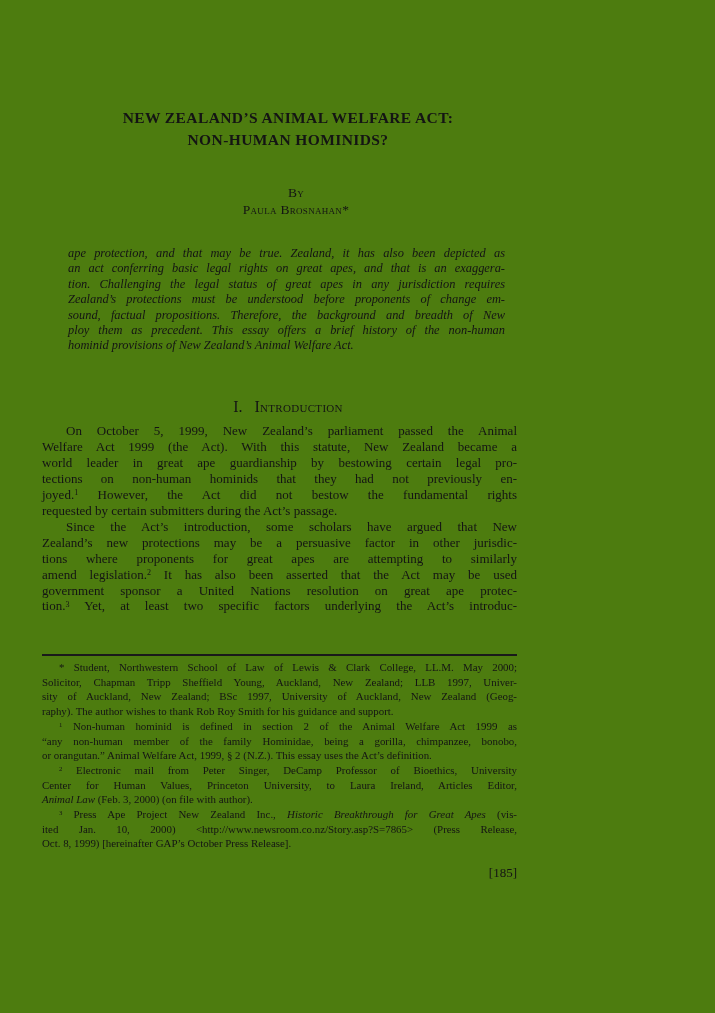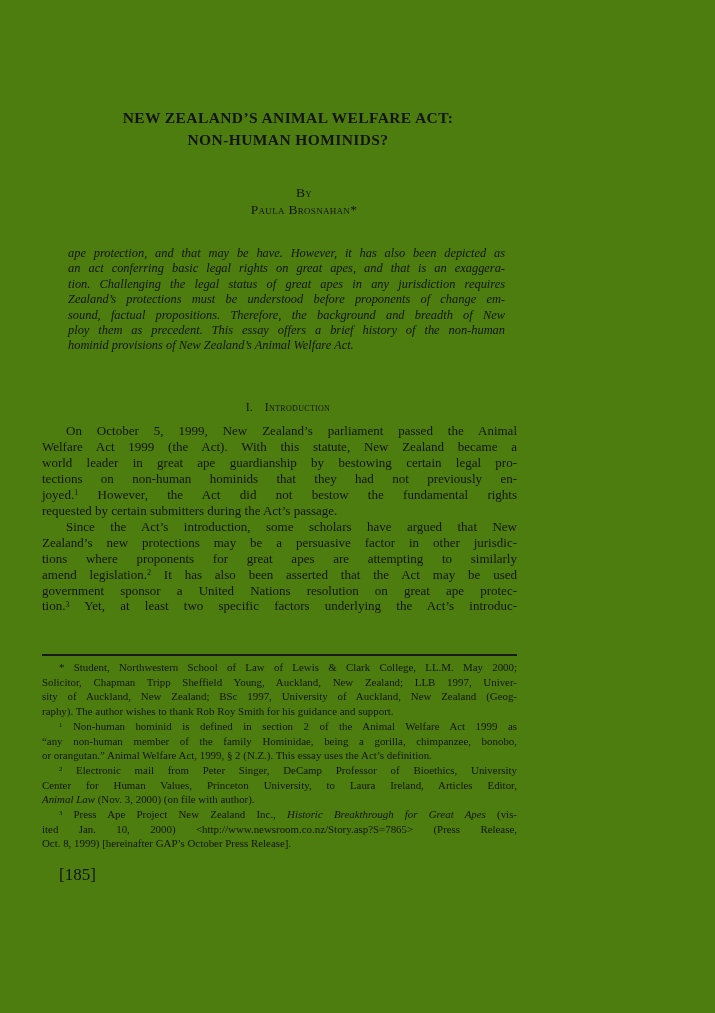--- a/index.html
+++ b/index.html
@@ -30,37 +30,37 @@
 
   .article-title {
     top: 107px; left: 0; width: 475px;
     text-align: center;
     font-size: 15.5px;
     line-height: 22px;
     letter-spacing: 0.4px;
     font-weight: bold;
   }
   .byline {
-    top: 184px; left: 16px; width: 475px;
+    top: 184px; left: 8px; width: 475px;
     text-align: center;
     font-variant: small-caps;
     font-size: 13.5px;
     line-height: 17px;
     letter-spacing: 0.3px;
   }
   .abstract {
     top: 246px; left: 26px; width: 437px;
     font-style: italic;
     font-size: 12.4px;
     line-height: 15.4px;
   }
   .section-heading {
     top: 399px; left: 0; width: 475px;
     text-align: center;
-    font-size: 12px;
+    font-size: 16px;
     line-height: 16px;
   }
   .section-heading .sc { font-variant: small-caps; letter-spacing: 0.3px; }
   .section-heading .num { margin-right: 12px; }
 
   .body-text {
     top: 423px; left: 0; width: 475px;
     font-size: 13px;
     line-height: 15.95px;
   }
@@ -74,22 +74,22 @@
   }
   .footnotes {
     top: 660px; left: 0; width: 475px;
     font-size: 10.9px;
     line-height: 14.7px;
   }
   .fn .jl:first-child { text-indent: 17px; }
 
   .folio {
     top: 865px; left: 0; width: 475px;
-    text-align: left;
-    font-size: 17px;
+    text-align: right;
+    font-size: 13px;
   }
 
   
   .jl { text-align: justify; text-align-last: justify; }
   .jl.last { text-align-last: left; }
   .jl sup {
     font-size: 0.62em;
     line-height: 0;
     vertical-align: baseline;
     position: relative;
@@ -107,21 +107,21 @@
       <div>NEW ZEALAND’S ANIMAL WELFARE ACT:</div>
       <div>NON-HUMAN HOMINIDS?</div>
     </div>
 
     <div class="abs byline cshift">
       <div>By</div>
       <div>Paula Brosnahan*</div>
     </div>
 
     <div class="abs abstract">
-        <div class="jl"><span>ape protection, and that may be have. However, it has also been depicted as</span></div>
+        <div class="jl"><span>ape protection, and that may be true. Zealand, it has also been depicted as</span></div>
         <div class="jl"><span>an act conferring basic legal rights on great apes, and that is an exaggera-</span></div>
         <div class="jl"><span>tion. Challenging the legal status of great apes in any jurisdiction requires</span></div>
         <div class="jl"><span>Zealand’s protections must be understood before proponents of change em-</span></div>
         <div class="jl"><span>sound, factual propositions. Therefore, the background and breadth of New</span></div>
         <div class="jl"><span>ploy them as precedent. This essay offers a brief history of the non-human</span></div>
         <div class="jl last"><span>hominid provisions of New Zealand’s Animal Welfare Act.</span></div>
       </div>
 
     <div class="abs section-heading cshift">
       <span class="num">I.</span><span class="sc">Introduction</span>
@@ -156,21 +156,21 @@
           <div class="jl last"><span>raphy). The author wishes to thank Rob Roy Smith for his guidance and support.</span></div>
         </div>
       <div class="fn">
           <div class="jl"><sup>1</sup><span> Non-human hominid is defined in section 2 of the Animal Welfare Act 1999 as</span></div>
           <div class="jl"><span>“any non-human member of the family Hominidae, being a gorilla, chimpanzee, bonobo,</span></div>
           <div class="jl last"><span>or orangutan.” Animal Welfare Act, 1999, § 2 (N.Z.). This essay uses the Act’s definition.</span></div>
         </div>
       <div class="fn">
           <div class="jl"><sup>2</sup><span> Electronic mail from Peter Singer, DeCamp Professor of Bioethics, University</span></div>
           <div class="jl"><span>Center for Human Values, Princeton University, to Laura Ireland, Articles Editor,</span></div>
-          <div class="jl last"><span class="it">Animal Law</span><span> (Nov. 3, 2000) (on file with author).</span></div>
+          <div class="jl last"><span class="it">Animal Law</span><span> (Feb. 3, 2000) (on file with author).</span></div>
         </div>
       <div class="fn">
           <div class="jl"><sup>3</sup><span> Press Ape Project New Zealand Inc., </span><span class="it">Historic Breakthrough for Great Apes</span><span> (vis-</span></div>
           <div class="jl"><span>ited Jan. 10, 2000) &lt;http://www.newsroom.co.nz/Story.asp?S=7865&gt; (Press Release,</span></div>
           <div class="jl last"><span>Oct. 8, 1999) [hereinafter GAP’s October Press Release].</span></div>
         </div>
     </div>
 
     <div class="abs folio cshift">[185]</div>
 

